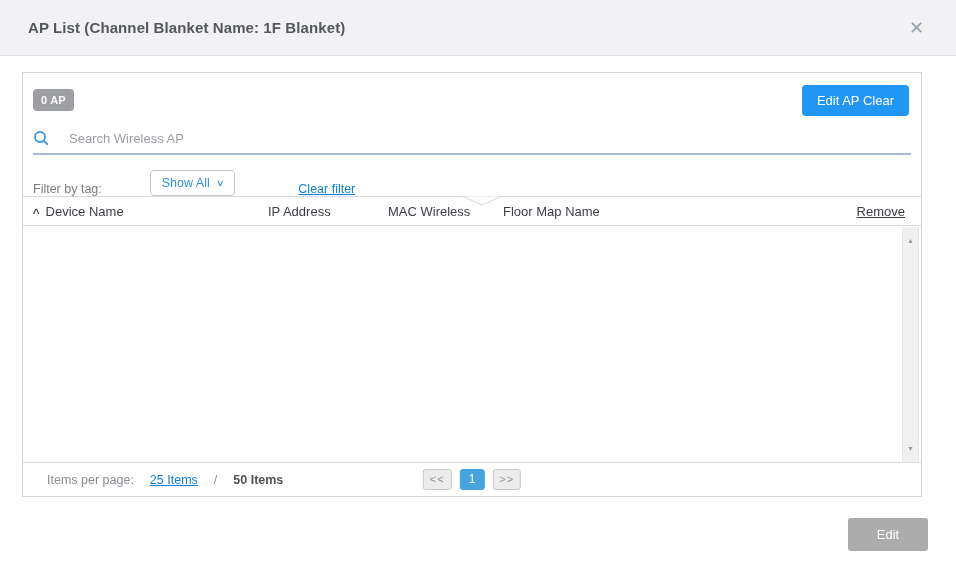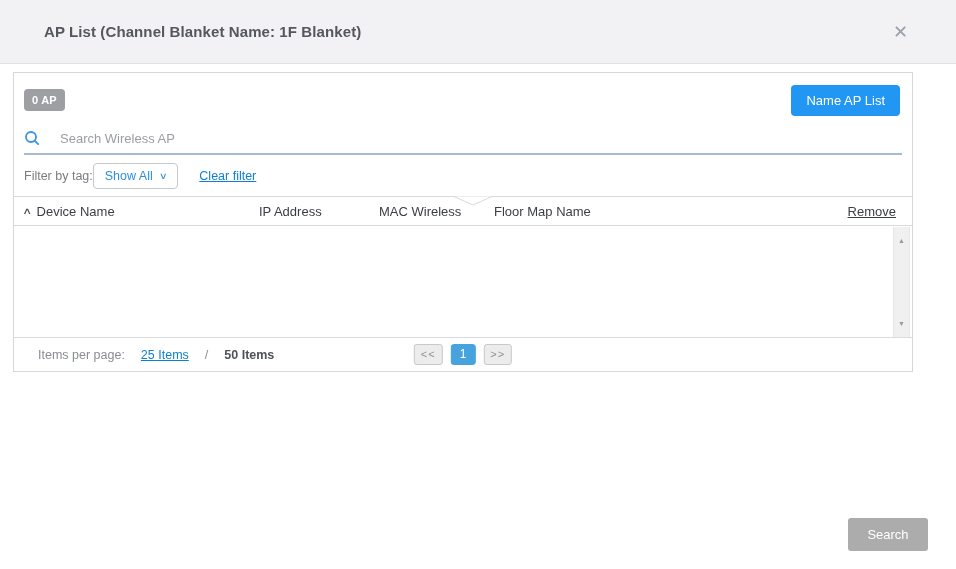--- a/index.html
+++ b/index.html
@@ -6,34 +6,34 @@
   html, body {
     width: 956px; height: 569px;
     background: #ffffff;
     font-family: "Liberation Sans", "DejaVu Sans", sans-serif;
     overflow: hidden;
   }
   .dialog { position: relative; width: 956px; height: 569px; background: #fff; }
 
   
   .dlg-header {
-    height: 64px; background: #f2f2f4;
+    height: 56px; background: #f2f2f4;
     border-bottom: 1px solid #e2e2e5;
     display: flex; align-items: center; justify-content: space-between;
-    padding: 0 44px;
+    padding: 0 28px;
   }
   .dlg-title { font-size: 15px; font-weight: bold; color: #54575c; letter-spacing: .1px; }
   .dlg-close {
     color: #9aa0ab; font-size: 18px; line-height: 1; cursor: pointer;
     padding: 4px; user-select: none;
   }
 
   
   .panel {
-    position: absolute; left: 13px; top: 72px; width: 900px; height: 300px;
+    position: absolute; left: 22px; top: 72px; width: 900px; height: 425px;
     border: 1px solid #d7d7da; background: #fff;
     display: flex; flex-direction: column;
   }
 
   
   .row-top {
     height: 54px; flex: none;
     display: flex; align-items: center; justify-content: space-between;
     padding: 0 12px 0 10px;
   }
@@ -56,35 +56,35 @@
   .row-search svg { flex: none; }
   .search-input {
     flex: 1; border: none; outline: none; font-size: 13px; color: #3c3f44;
     font-family: inherit; background: transparent;
   }
   .search-input::placeholder { color: #9a9da3; }
 
   
   .row-filter {
     height: 41px; flex: none;
-    display: flex; align-items: center; padding: 0 10px;
+    display: flex; align-items: flex-end; padding: 0 10px; gap: 48px;
   }
   .filter-label { color: #797c81; font-size: 12.5px; }
   .dropdown {
     background: #fff;
     border: 1px solid #c6c8cb; border-radius: 4px;
     padding: 5px 11px; font-size: 12.5px; color: #2d8fdc;
     display: inline-flex; align-items: center; gap: 7px; cursor: pointer;
     font-family: inherit;
   }
   .dropdown .caret { font-size: 9px; color: #2d8fdc; transform: scaleX(1.3); }
   .link {
     color: #0d7fd6; font-size: 12.5px; text-decoration: underline; cursor: pointer;
   }
-  .row-filter .link { margin-left: 21px; }
+  .row-filter .link { margin-left: 15px; }
 
   
   .thead {
     height: 30px; flex: none; position: relative;
     border-top: 1px solid #d9d9db; border-bottom: 1px solid #d9d9db;
     display: flex; align-items: center; padding-left: 10px;
     font-size: 13px; color: #3b3e44;
   }
   .notch { position: absolute; top: -1px; left: 440px; }
   .th { display: flex; align-items: center; }
@@ -147,21 +147,21 @@
 
   <div class="dlg-header">
     <div class="dlg-title">AP List (Channel Blanket Name: 1F Blanket)</div>
     <div class="dlg-close">✕</div>
   </div>
 
   <div class="panel">
 
     <div class="row-top">
       <span class="badge">0 AP</span>
-      <button class="btn-primary">Name AP List</button>
+      <button class="btn-primary">Edit AP Clear</button>
     </div>
 
     <div class="row-search">
       <span style="display:inline-flex;">
         <svg width="16" height="16" viewBox="0 0 16 16">
           <circle cx="7" cy="7" r="5" fill="none" stroke="#3c93e0" stroke-width="1.8"></circle>
           <line x1="10.8" y1="10.8" x2="14.2" y2="14.2" stroke="#3c93e0" stroke-width="1.8" stroke-linecap="round"></line>
         </svg>
       </span>
       <input class="search-input" type="text" placeholder="Search Wireless AP" style="">
@@ -214,15 +214,15 @@
       </div>
       <div class="pagination">
         <button class="pg">&lt;&lt;</button>
         <button class="pg active">1</button>
         <button class="pg">&gt;&gt;</button>
       </div>
     </div>
 
   </div>
 
-  <button class="btn-close">Search</button>
+  <button class="btn-close">Edit</button>
 
 </div>
 
 </body></html>

